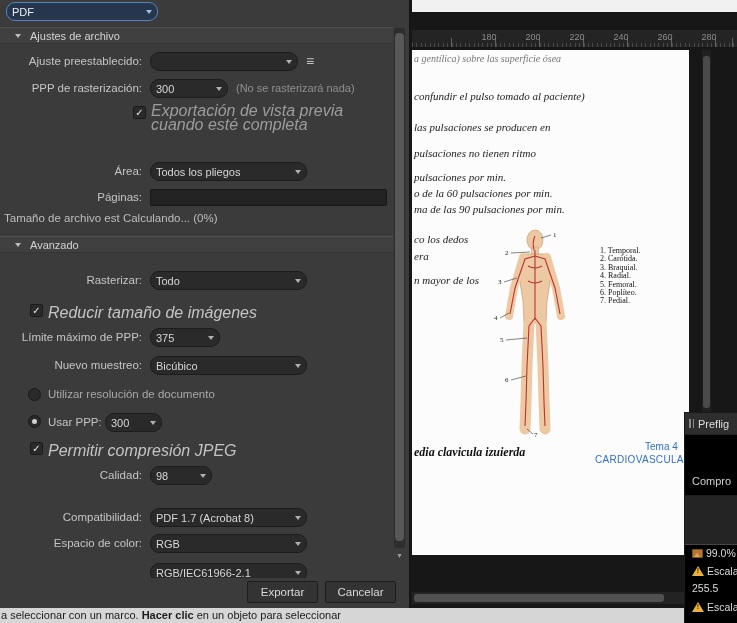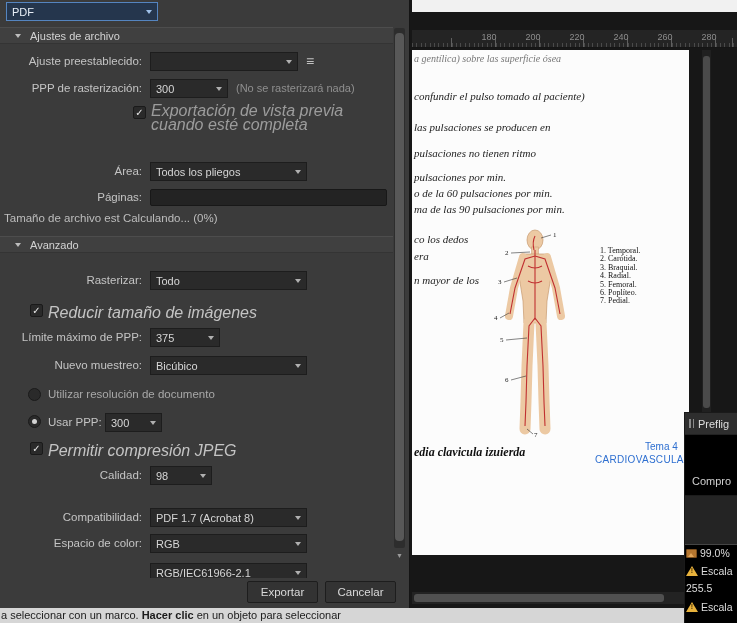--- a/index.html
+++ b/index.html
@@ -3,21 +3,21 @@
 <meta charset="utf-8">
 <style>
   * { margin:0; padding:0; box-sizing:border-box; }
   html,body { width:737px; height:623px; overflow:hidden; }
   body { position:relative; background:#171717; font-family:"Liberation Sans",sans-serif; }
 
   
   .dialog { position:absolute; left:0; top:0; width:410px; height:608px; background:#3b3b3b; border-right:1px solid #141414; }
   .dlg-clip { position:absolute; left:0; top:0; width:410px; height:578px; overflow:hidden; }
 
-  .dd { position:absolute; height:19px; background:#2a2a2a; border:1px solid #1d1d1d; border-radius:0; display:flex; align-items:center; padding:0 5px; color:#d6d6d6; font-size:11px; gap:4px; }
+  .dd { position:absolute; height:19px; background:#2a2a2a; border:1px solid #1d1d1d; border-radius:9px; display:flex; align-items:center; padding:0 5px; color:#d6d6d6; font-size:11px; gap:4px; }
   .ddv { flex:1; white-space:nowrap; overflow:hidden; }
   .caret { width:0; height:0; border-left:3.5px solid transparent; border-right:3.5px solid transparent; border-top:4px solid #b0b0b0; flex:none; }
   .fmt { background:#25364d; border-color:#5585c0; color:#e9eff7; }
   .fmt .caret { border-top-color:#9fc0e8; }
 
   .sect { position:absolute; left:0; width:393px; height:17px; background:#404040; border-top:1px solid #4d4d4d; border-bottom:1px solid #343434; display:flex; align-items:center; gap:9px; padding-left:15px; }
   .sect-caret { width:0; height:0; border-left:3.5px solid transparent; border-right:3.5px solid transparent; border-top:4px solid #bdbdbd; }
   .sect-label { color:#d2d2d2; font-size:11px; }
 
   .lbl { position:absolute; left:0; width:142px; text-align:right; color:#c4c4c4; font-size:11.5px; white-space:nowrap; }
@@ -68,21 +68,21 @@
   .vs-thumb { position:absolute; top:6px; left:1px; width:7px; height:352px; background:#4a4a4a; border-radius:3px; }
 
   
   .pf { position:absolute; left:273px; top:412px; width:53px; height:211px; background:#000000; border-left:1px solid #1a1a1a; border-top:1px solid #1a1a1a; overflow:hidden; z-index:5; }
   .pf-header { height:22px; background:#2e2e2e; border-bottom:1px solid #222; display:flex; align-items:center; gap:4px; padding-left:4px; color:#dedede; font-size:11px; white-space:nowrap; overflow:hidden; }
   .grip { display:flex; gap:2px; flex:none; }
   .grip i { width:1.5px; height:9px; background:#8a8a8a; display:block; }
   .pf-pe { position:absolute; left:24px; top:33px; color:#cfcfcf; font-size:11px;margin-left:44px; }
   .pf-compro { position:absolute; left:7px; top:62px; color:#cfcfcf; font-size:11px; }
   .pf-box { position:absolute; left:0; top:82px; width:53px; height:50px; background:#242424; border-top:1px solid #1c1c1c; border-bottom:1px solid #454545; }
-  .pf-item { position:absolute; left:0; width:53px; display:flex; align-items:center; gap:3px; padding-left:1px; color:#dcdcdc; font-size:10.5px; white-space:nowrap; }
+  .pf-item { position:absolute; left:0; width:53px; display:flex; align-items:center; gap:3px; padding-left:7px; color:#dcdcdc; font-size:10.5px; white-space:nowrap; }
   .pf-item.indent { }
   .warn { position:relative; width:12px; height:10px; flex:none; }
   .warn::before { content:""; position:absolute; left:0; bottom:0; border-left:6px solid transparent; border-right:6px solid transparent; border-bottom:10px solid #e8b23c; }
   .warn::after { content:"!"; position:absolute; left:0; right:0; bottom:0; text-align:center; font-size:7px; font-weight:bold; color:#4a3000; line-height:10px; }
   .imgicon { width:11px; height:9px; background:#b5762f; border:1px solid #7d4f1d; border-radius:1px; position:relative; flex:none; }
   .imgicon::after { content:""; position:absolute; left:1px; bottom:0; border-left:3px solid transparent; border-right:3px solid transparent; border-bottom:4px solid #e2a65a; }
 </style>
 </head>
 <body>
 

